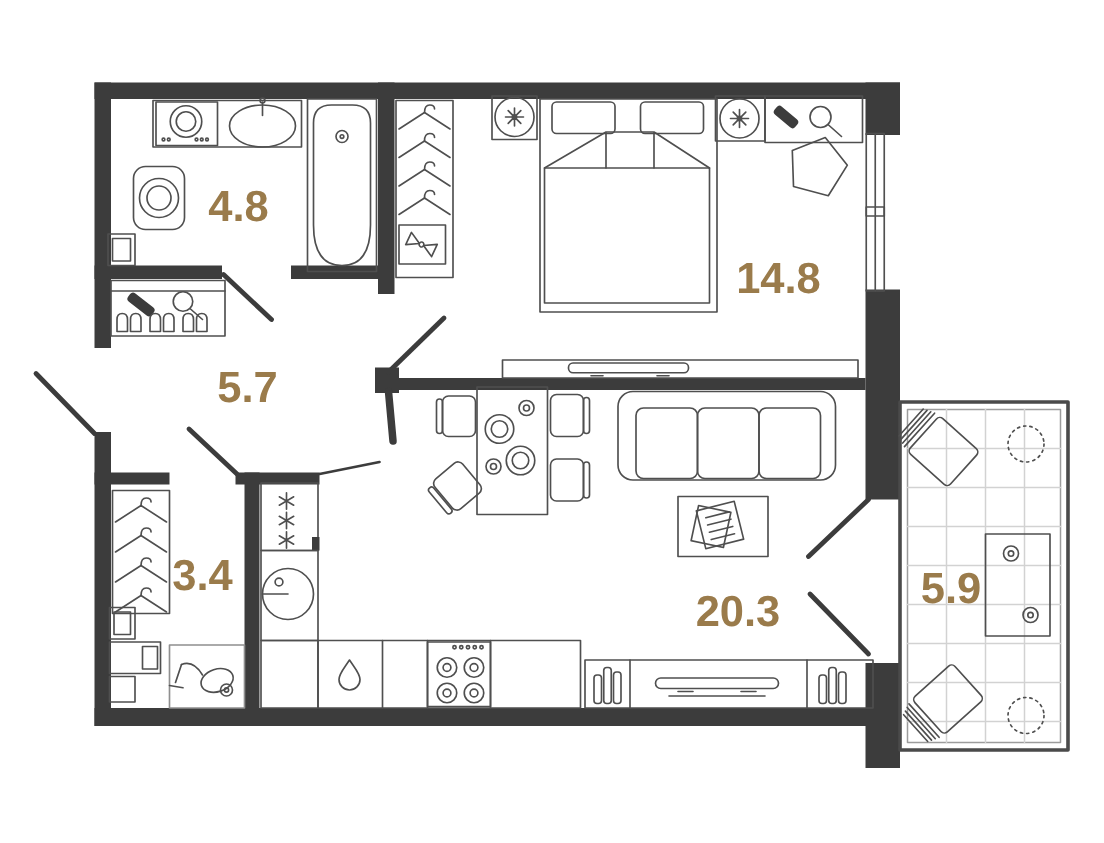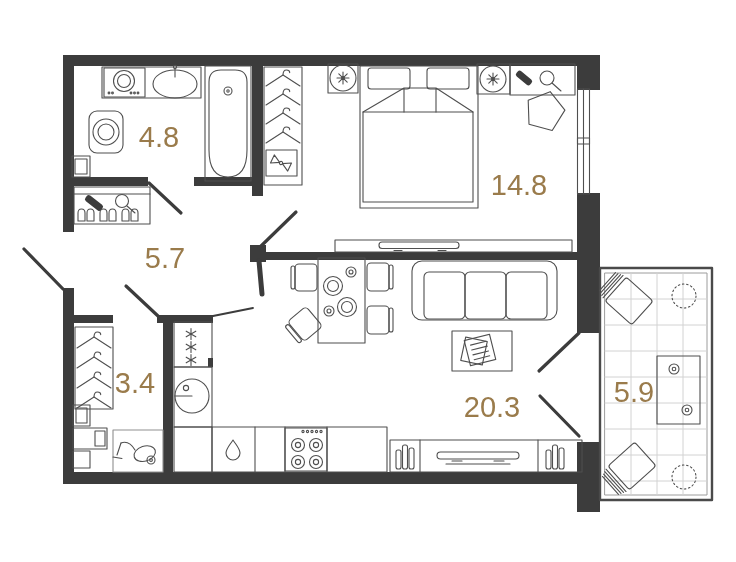--- a/index.html
+++ b/index.html
@@ -1,16 +1,16 @@
 <!DOCTYPE html>
 <html><head>
 <meta charset="utf-8">
 <style>
   html,body{margin:0;padding:0;background:#ffffff;}
-  .stage{width:736px;height:562px;background:#ffffff;position:relative;overflow:hidden;}
+  .stage{width:736px;height:562px;background:#ffffff;position:relative;overflow:hidden;font-weight:bold;}
   svg{display:block;}
   svg rect,svg circle,svg ellipse,svg line,svg path,svg polyline{
     fill:none;stroke:#4f4f4f;stroke-width:1.1;stroke-linecap:round;stroke-linejoin:round;}
   .wall{fill:#3c3c3c;stroke:none;}
   .leaf{stroke:#3c3c3c;stroke-width:3.2;}
   .thinleaf{stroke:#3c3c3c;stroke-width:1.8;}
   .wline{stroke:#3c3c3c;stroke-width:5;}
   .b1{stroke:#4a4a4a;stroke-width:2.4;}
   .b2{stroke:#9c9c9c;stroke-width:1;}
   .tile{stroke:#d2d2d2;stroke-width:1;}

